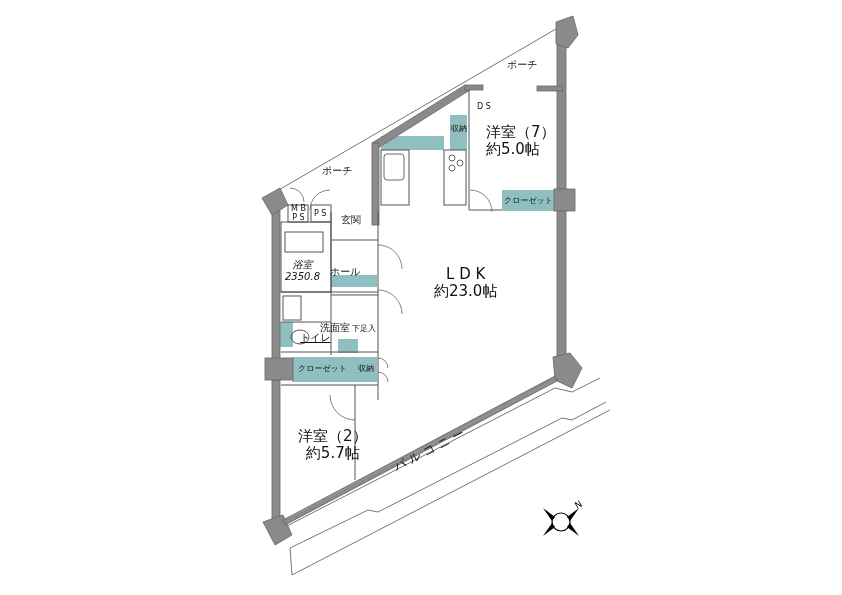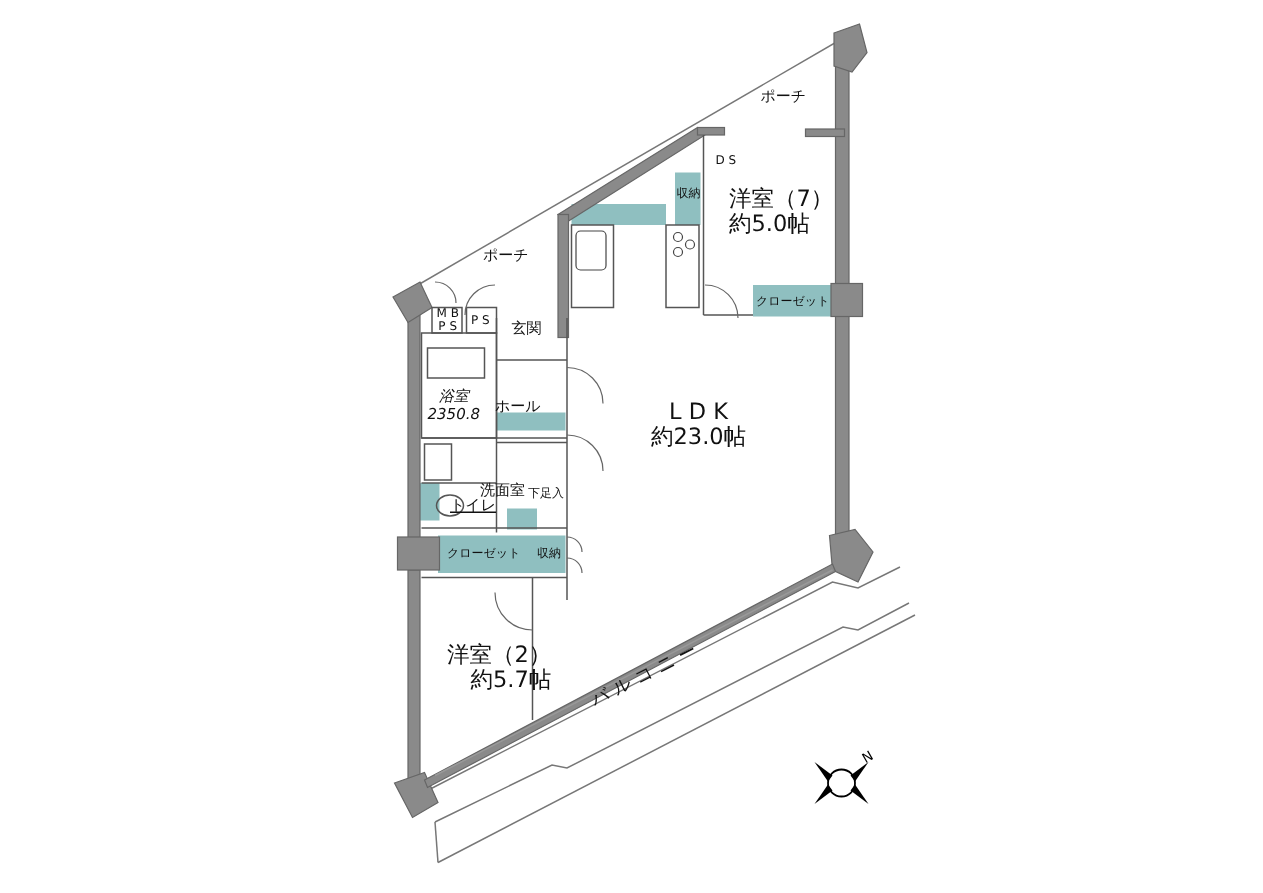--- a/index.html
+++ b/index.html
@@ -127,21 +127,21 @@
 <div class="lbl room-big" style="left:434px;top:266px;">
   <div>L D K</div>
   <div>約23.0帖</div>
 </div>
 
 <div class="lbl room-big" style="left:486px;top:124px;text-align:left;">
   <div>洋室（7）</div>
   <div>約5.0帖</div>
 </div>
 
-<div class="lbl room-big" style="left:298px;top:428px;text-align:right;">
+<div class="lbl room-big" style="left:298px;top:428px;text-align:center;">
   <div>洋室（2）</div>
   <div>約5.7帖</div>
 </div>
 
 <div class="lbl room-sm" style="left:285px;top:259px;font-style:italic;">
   <div>浴室</div>
   <div>2350.8</div>
 </div>
 
 <div class="lbl room-sm" style="left:341px;top:215px;font-family:Liberation Mono, monospace;">玄関</div>

